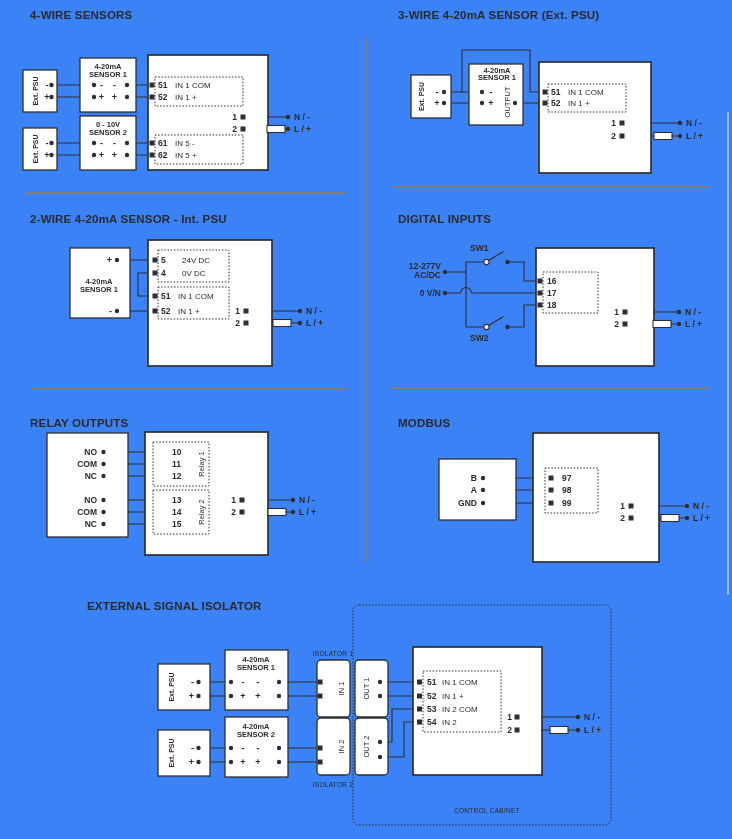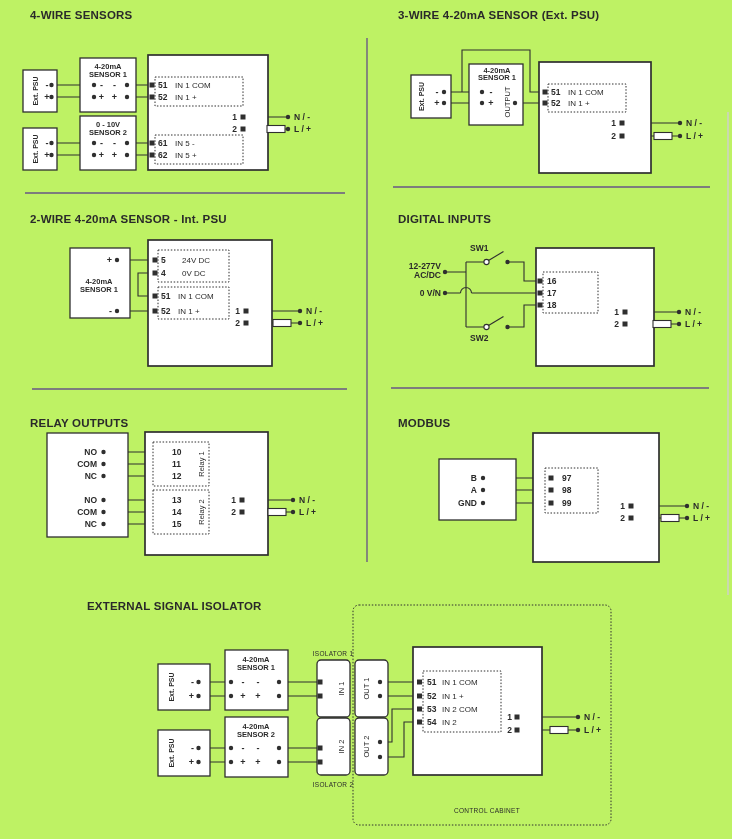--- a/index.html
+++ b/index.html
@@ -1,16 +1,16 @@
 <!DOCTYPE html>
 <html><head>
 <meta charset="utf-8">
 <style>
   html,body{margin:0;padding:0;background:#ffffff;}
-  .stage{position:relative;width:732px;height:839px;background:#bef264;overflow:hidden;
+  .stage{position:relative;width:732px;height:839px;background:#3b82f6;overflow:hidden;
          font-family:"Liberation Sans",sans-serif;}
   svg{position:absolute;left:0;top:0;}
   text{fill:#2a2a2a;}
   .w{stroke:#2f2f2f;stroke-width:1.1;fill:none;}
   .bx{stroke:#2f2f2f;stroke-width:1.3;fill:#fff;}
   .dev{stroke:#2f2f2f;stroke-width:1.7;fill:#fff;}
   .dd{stroke:#2f2f2f;stroke-width:1;fill:none;stroke-dasharray:1.5 1.7;}
   .dotf{fill:#2f2f2f;stroke:none;}
   .fuse{stroke:#2f2f2f;stroke-width:1.1;fill:#fff;}
   .swc{stroke:#2f2f2f;stroke-width:1.1;fill:#fff;}

